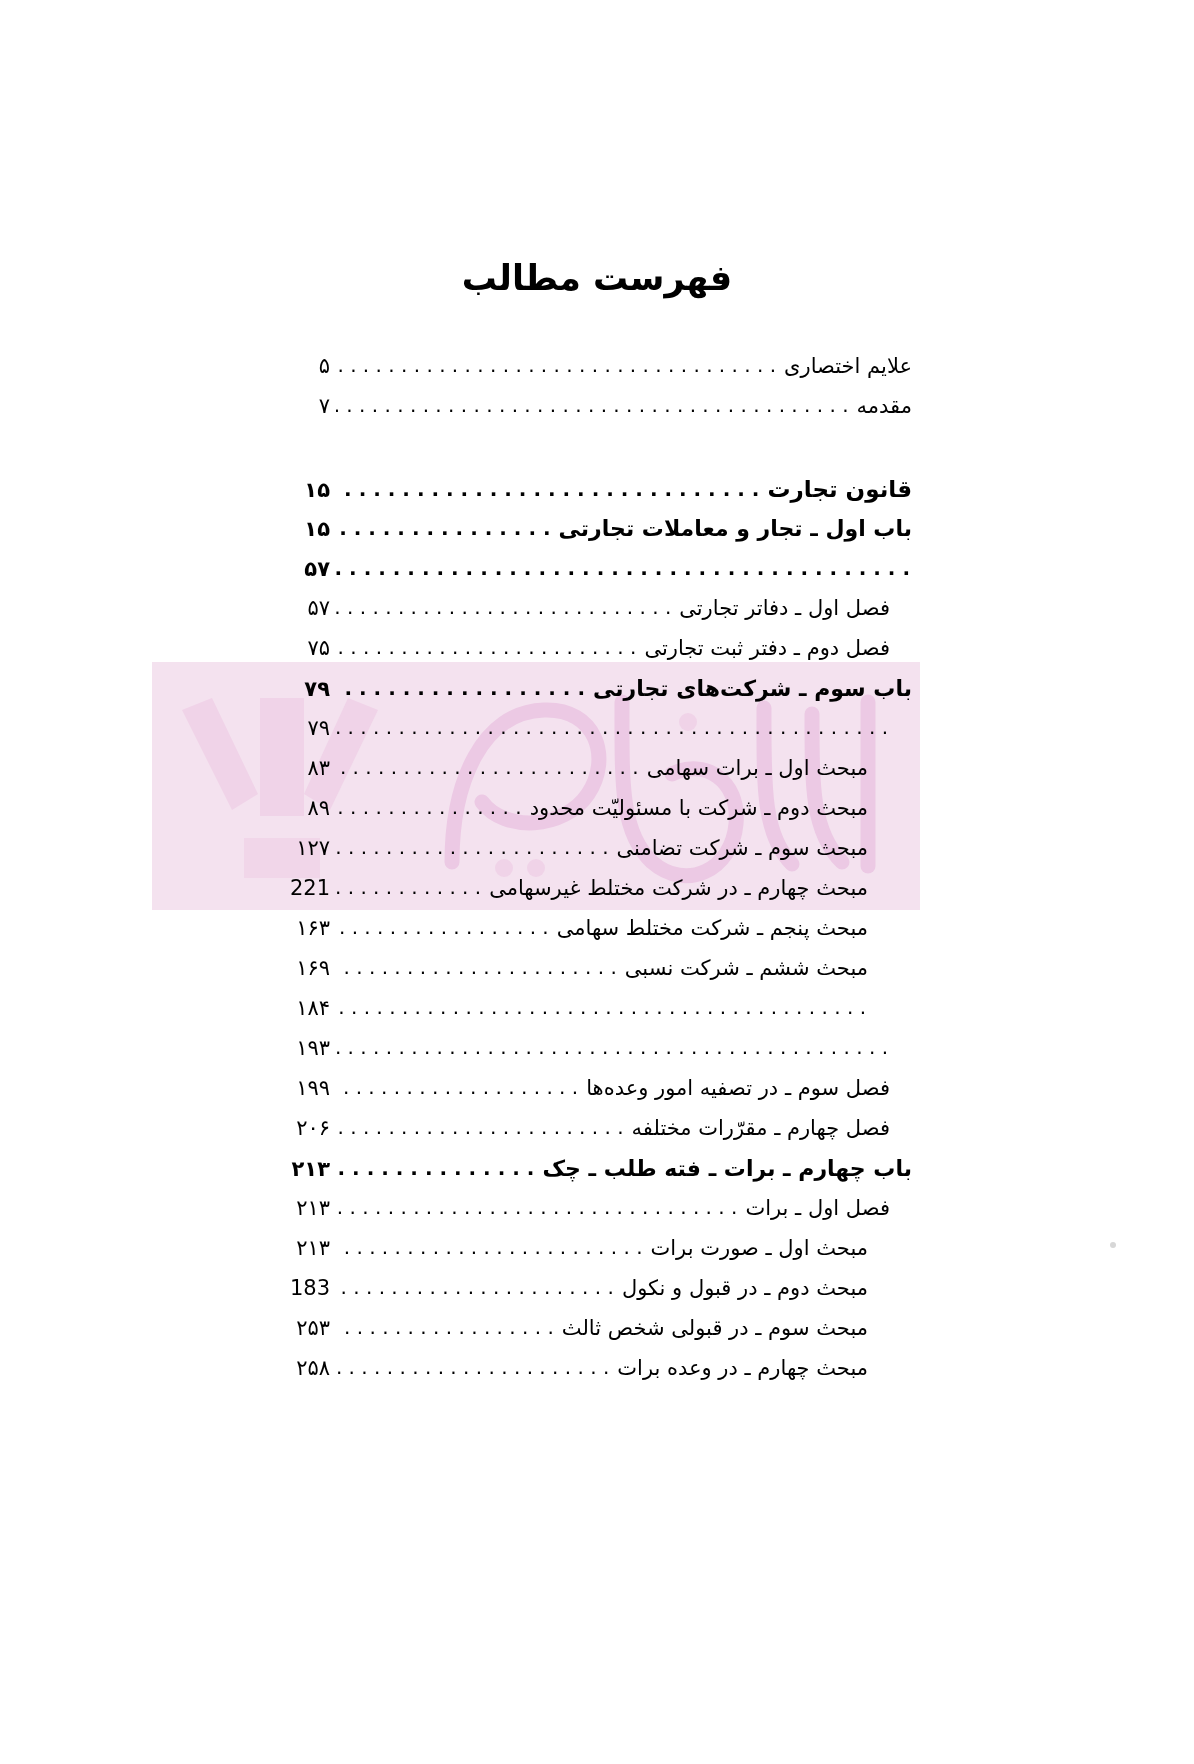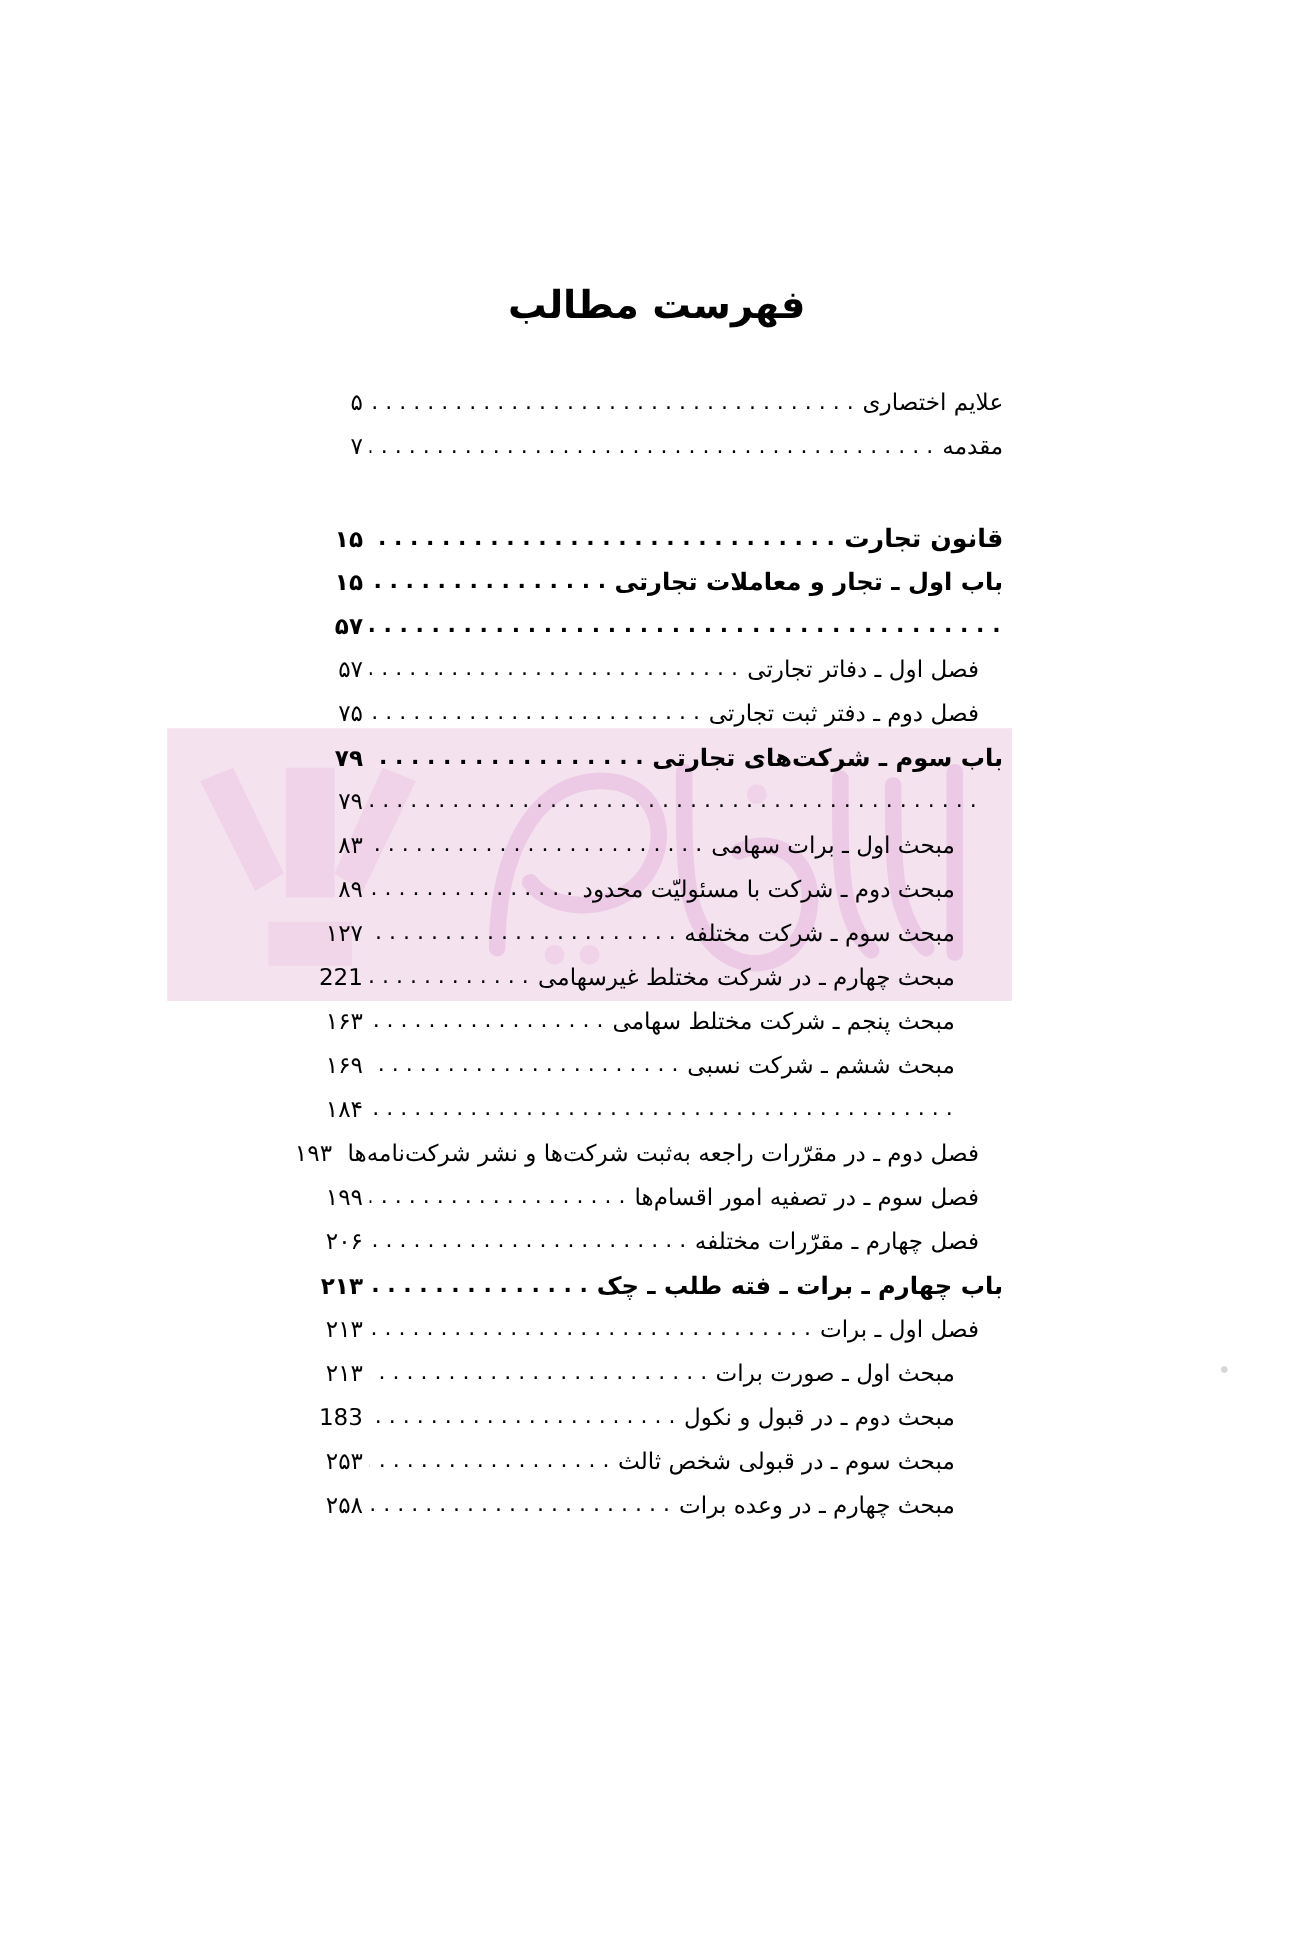--- a/index.html
+++ b/index.html
@@ -220,21 +220,21 @@
           <span class="label">مبحث اول ـ برات سهامی</span>
           <span class="leader"></span>
           <span class="page">۸۳</span>
         </div>
         <div class="toc-row lvl-mabhas">
           <span class="label">مبحث دوم ـ شرکت با مسئولیّت محدود</span>
           <span class="leader"></span>
           <span class="page">۸۹</span>
         </div>
         <div class="toc-row lvl-mabhas">
-          <span class="label">مبحث سوم ـ شرکت مختلفه</span>
+          <span class="label">مبحث سوم ـ شرکت تضامنی</span>
           <span class="leader"></span>
           <span class="page">۱۲۷</span>
         </div>
         <div class="toc-row lvl-mabhas">
           <span class="label">مبحث چهارم ـ در شرکت مختلط غیرسهامی</span>
           <span class="leader"></span>
           <span class="page">221</span>
         </div>
         <div class="toc-row lvl-mabhas">
           <span class="label">مبحث پنجم ـ شرکت مختلط سهامی</span>
@@ -244,26 +244,25 @@
         <div class="toc-row lvl-mabhas">
           <span class="label">مبحث ششم ـ شرکت نسبی</span>
           <span class="leader"></span>
           <span class="page">۱۶۹</span>
         </div>
         <div class="toc-row lvl-mabhas">
           <span class="leader"></span>
           <span class="page">۱۸۴</span>
         </div>
         <div class="toc-row lvl-fasl">
-          <span class="label">فصل دوم ـ در مقرّرات راجعه به‌ثبت شرکت‌ها و نشر شرکت‌نامه‌ها</span>
           <span class="leader"></span>
           <span class="page">۱۹۳</span>
         </div>
         <div class="toc-row lvl-fasl">
-          <span class="label">فصل سوم ـ در تصفیه امور اقسام‌ها</span>
+          <span class="label">فصل سوم ـ در تصفیه امور وعده‌ها</span>
           <span class="leader"></span>
           <span class="page">۱۹۹</span>
         </div>
         <div class="toc-row lvl-fasl">
           <span class="label">فصل چهارم ـ مقرّرات مختلفه</span>
           <span class="leader"></span>
           <span class="page">۲۰۶</span>
         </div>
         <div class="toc-row lvl-bab">
           <span class="label">باب چهارم ـ برات ـ فته طلب ـ چک</span>

